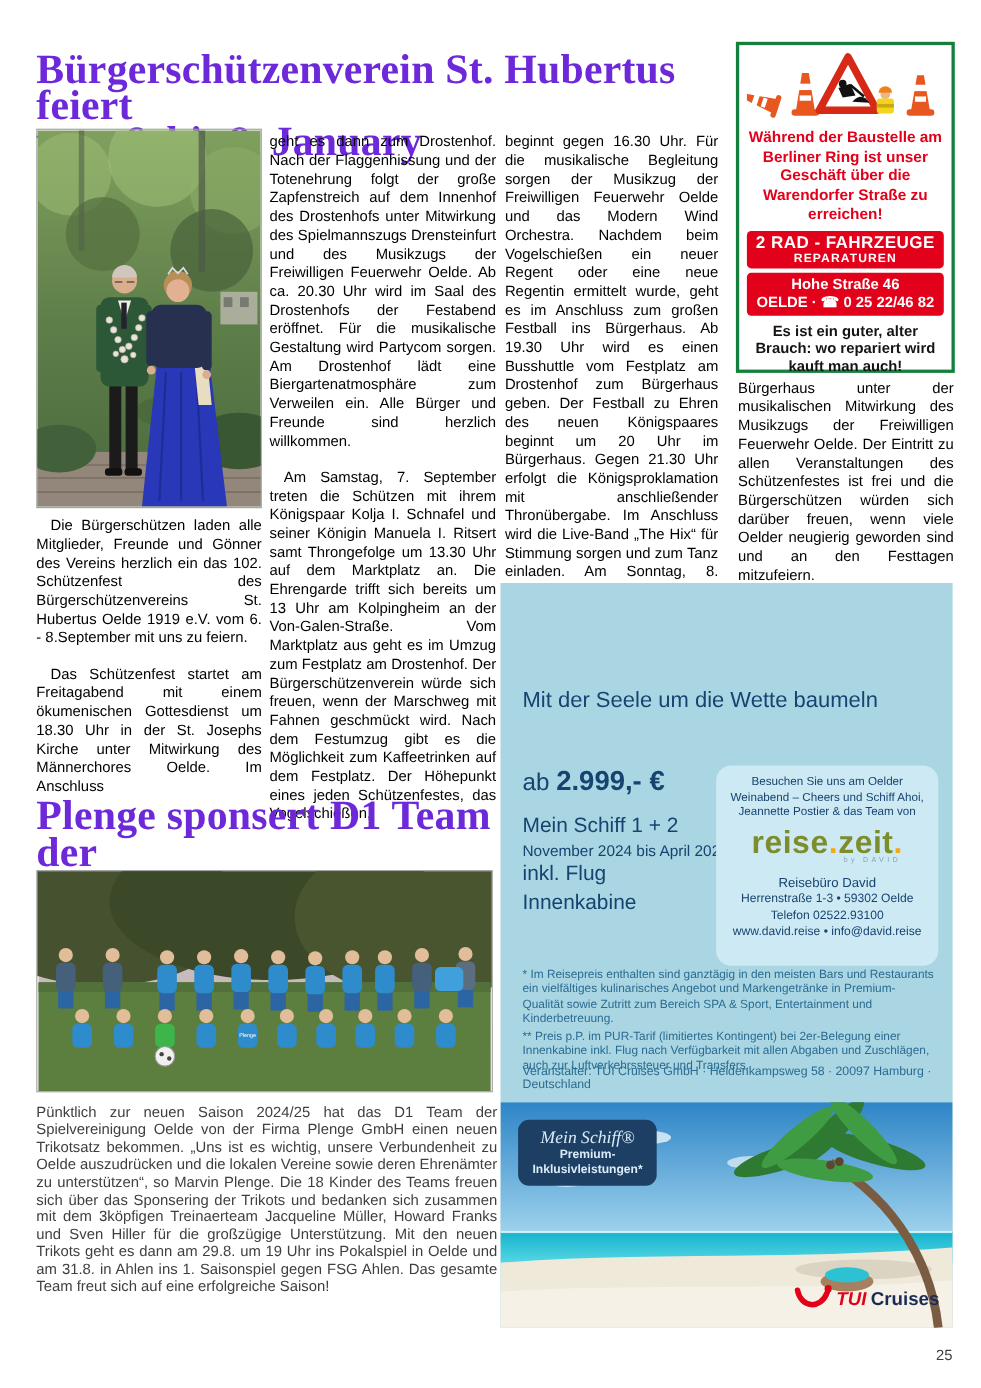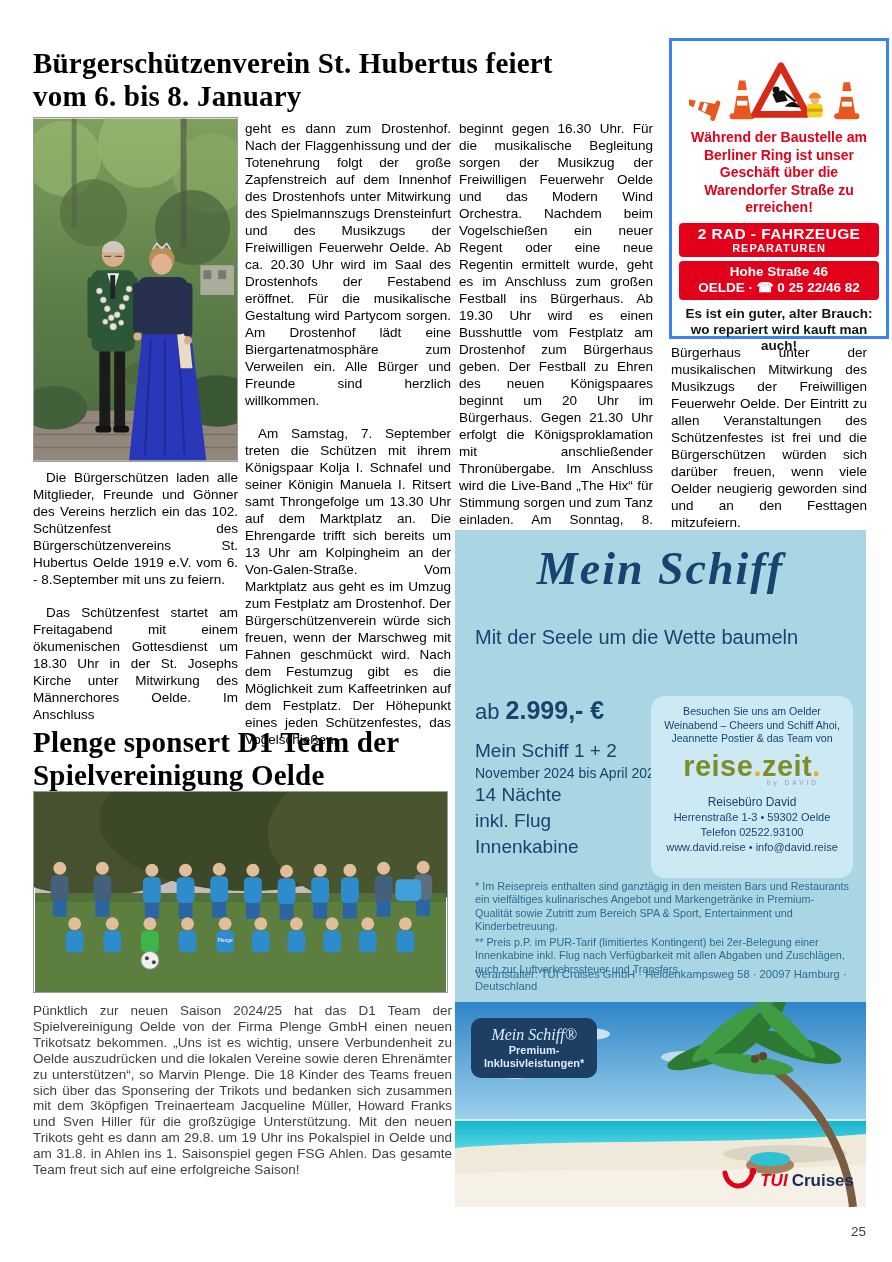--- a/index.html
+++ b/index.html
@@ -6,38 +6,38 @@
   html,body { background:#e9e9e9; }
   .page {
     position:relative; width:892px; height:1262px; margin:0 auto;
     background:#ffffff; overflow:hidden;
     font-family:"Liberation Sans", sans-serif; color:#3d3d3d;
   }
   .abs { position:absolute; }
 
   
   .headline {
-    font-family:"Liberation Serif", serif; font-weight:700; color:#000000;
-    font-size:29px; line-height:33px; letter-spacing:.2px;
+    font-family:"Liberation Serif", serif; font-weight:700; color:#6d28d9;
+    font-size:38px; line-height:33px; letter-spacing:.2px;
   }
   .headline span { display:block; }
 
   
   .col { font-size:13.5px; line-height:17px; text-align:justify; color:#000000; }
   .col p + p { margin-top:16px; }
   .col p.indent { text-indent:13px; }
   .wide-body { font-size:13.5px; line-height:15.9px; text-align:justify; color:#3f3f3f; }
 
   
   .photo { border:1px solid #9c9c9c; display:block; }
 
   
   .bz-ad {
-    left:669px; top:38px; width:220px; height:301px;
-    border:3px solid #3b82f6; background:#fff; padding:20px 7px 0 7px; text-align:center;
+    left:669px; top:38px; width:199px; height:301px;
+    border:3px solid #15803d; background:#fff; padding:6px 7px 0 7px; text-align:center;
   }
   .bz-notice { color:#e2001a; font-weight:700; font-size:14px; line-height:17.5px; margin-top:2px; }
   .bz-box { background:#e2001a; color:#fff; border-radius:4px; margin-top:6px; padding:2px 0 3px;text-align:center; }
   .bz-box .l1 { font-weight:700; font-size:15.5px; line-height:17px; letter-spacing:.4px; }
   .bz-box .l2 { font-weight:700; font-size:11px; line-height:12px; letter-spacing:1px; }
   .bz-brand {
     font-family:"Liberation Serif", serif; font-style:italic; font-weight:700;
     font-size:28px; line-height:32px; color:#101010; letter-spacing:1px;
     border-bottom:2px solid #111; display:inline-block; padding:0 6px 1px;
   }
@@ -274,31 +274,29 @@
     <circle cx="113" cy="168" r="2" fill="#444"></circle>
       <circle cx="120" cy="172" r="2" fill="#444"></circle>
     <text x="192" y="152" font-size="5" fill="#ffffff" text-anchor="middle">Plenge</text>
   </svg>
 
   <div class="abs wide-body" style="left:33px; top:1003px; width:419px;">
     <p>Pünktlich zur neuen Saison 2024/25 hat das D1 Team der Spielvereinigung Oelde von der Firma Plenge GmbH einen neuen Trikotsatz bekommen. „Uns ist es wichtig, unsere Verbundenheit zu Oelde auszudrücken und die lokalen Vereine sowie deren Ehrenämter zu unterstützen“, so Marvin Plenge. Die 18 Kinder des Teams freuen sich über das Sponsering der Trikots und bedanken sich zusammen mit dem 3köpfigen Treinaerteam Jacqueline Müller, Howard Franks und Sven Hiller für die großzügige Unterstützung. Mit den neuen Trikots geht es dann am 29.8. um 19 Uhr ins Pokalspiel in Oelde und am 31.8. in Ahlen ins 1. Saisonspiel gegen FSG Ahlen. Das gesamte Team freut sich auf eine erfolgreiche Saison!</p>
   </div>
 
   <section class="abs ms-ad">
-    <div class="ms-logo">Mein Schiff</div>
     <div class="ms-head">
       <span>Mit der Seele um die Wette baumeln</span>
     </div>
     <div class="ms-price">
       <span>ab </span><b>2.999,- €</b>
     </div>
     <div class="ms-offer">
       <div class="big">Mein Schiff 1 + 2</div>
       <div class="small">November 2024 bis April 2025</div>
-      <div class="big">14 Nächte</div>
       <div class="big">inkl. Flug</div>
       <div class="big">Innenkabine</div>
     </div>
     <div class="agency">
       <div class="intro">Besuchen Sie uns am Oelder Weinabend – Cheers und Schiff Ahoi, Jeannette Postier &amp; das Team von</div>
       <div class="rz-logo"><span>reise</span><span class="dot">.</span><span>zeit</span><span class="dot">.</span></div>
       <div class="rz-sub">by DAVID</div>
       <div class="name">Reisebüro David</div>
       <div class="line">Herrenstraße 1-3  •  59302 Oelde</div>
       <div class="line">Telefon 02522.93100</div>

